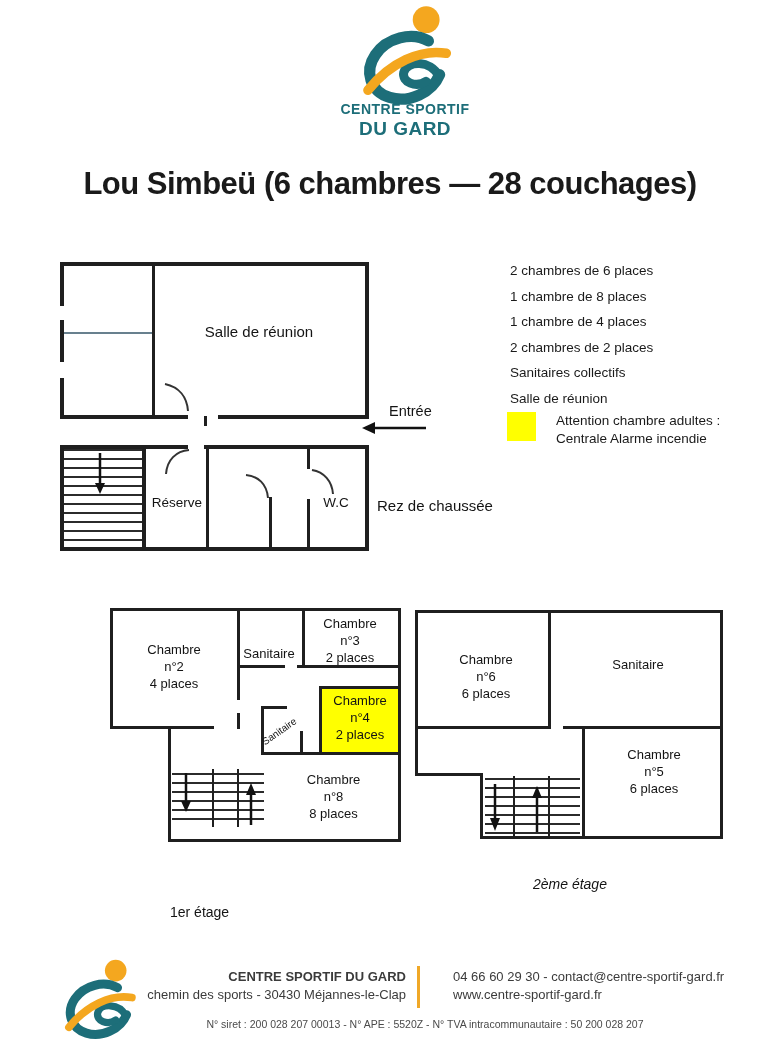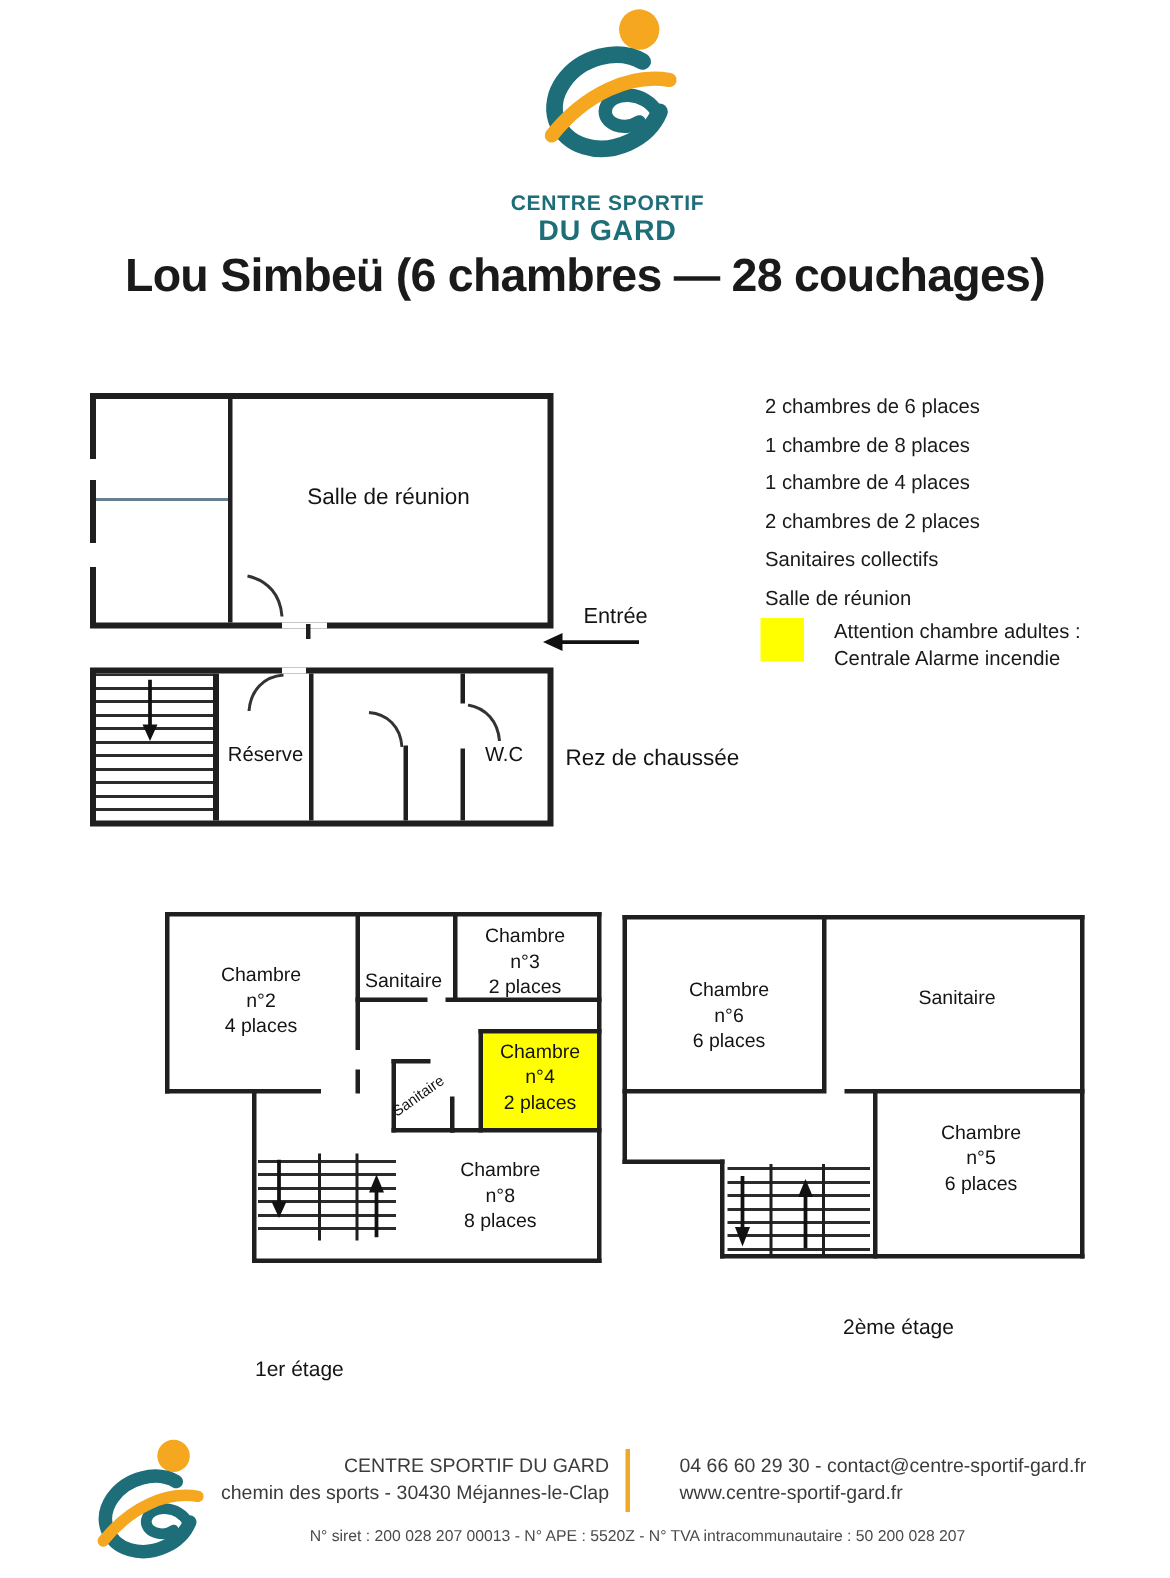--- a/index.html
+++ b/index.html
@@ -24,21 +24,21 @@
 <div class="page">
 
   <div class="abs" style="left:350px;top:4px;width:112px;height:112px;">
     <svg viewBox="0 0 100 100" width="112" height="112">
       <circle cx="68" cy="14" r="12" fill="#f4a71f"></circle>
       <path d="M70 33 A33 27 -22 1 0 80 63" fill="none" stroke="#1d6e79" stroke-width="10" stroke-linecap="round"></path>
       <path d="M79 64 C72 50 51 50 48 61 C46 70 59 75 68 69" fill="none" stroke="#1d6e79" stroke-width="8" stroke-linecap="round"></path>
       <path d="M16 77 C36 52 63 40 86 44" fill="none" stroke="#f4a71f" stroke-width="8.5" stroke-linecap="round"></path>
     </svg>
   </div>
-  <div class="abs logo-word" style="left:320px;top:128px;width:170px;">
+  <div class="abs logo-word" style="left:320px;top:102px;width:170px;">
     <div style="font-size:14px;">CENTRE SPORTIF</div>
     <div style="font-size:19px;">DU GARD</div>
   </div>
 
   <div class="abs center" style="left:0;top:166px;width:780px;font-size:31px;font-weight:bold;letter-spacing:-0.5px;">Lou Simbeü (6 chambres — 28 couchages)</div>
 
   <div class="abs" style="left:60px;top:262px;width:301px;height:149px;border:4px solid #1f1f1f;">
     <div class="w" style="left:88px;top:0;width:3px;height:149px;"></div>
     <div class="thin" style="left:0;top:66px;width:88px;height:2px;"></div>
     <div class="lbl center" style="left:95px;top:57px;width:200px;font-size:15px;">Salle de réunion</div>
@@ -191,32 +191,32 @@
       <span>n°6</span>
       <span>6 places</span>
     </div>
     <div class="lbl room" style="left:150px;top:50px;width:150px;">Sanitaire</div>
     <div class="lbl room" style="left:180px;top:140px;width:122px;">
       <span>Chambre</span>
       <span>n°5</span>
       <span>6 places</span>
     </div>
   </div>
-  <div class="lbl" style="left:562px;top:876px;font-size:14px;">2ème étage</div>
+  <div class="lbl" style="left:533px;top:876px;font-size:14px;font-style:italic;">2ème étage</div>
 
   <div class="abs" style="left:52px;top:958px;width:95px;height:90px;">
     <svg viewBox="0 0 100 100" width="95" height="90">
       <circle cx="68" cy="14" r="12" fill="#f4a71f"></circle>
       <path d="M70 33 A33 27 -22 1 0 80 63" fill="none" stroke="#1d6e79" stroke-width="10" stroke-linecap="round"></path>
       <path d="M79 64 C72 50 51 50 48 61 C46 70 59 75 68 69" fill="none" stroke="#1d6e79" stroke-width="8" stroke-linecap="round"></path>
       <path d="M16 77 C36 52 63 40 86 44" fill="none" stroke="#f4a71f" stroke-width="8.5" stroke-linecap="round"></path>
     </svg>
   </div>
   <div class="abs foot" style="left:96px;top:968px;width:310px;text-align:right;">
-    <div style="font-weight:normal;">CENTRE SPORTIF DU GARD</div>
+    <div style="font-weight:bold;">CENTRE SPORTIF DU GARD</div>
     <div>chemin des sports - 30430 Méjannes-le-Clap</div>
   </div>
   <div class="abs" style="left:417px;top:966px;width:3px;height:42px;background:#f0a828;"></div>
   <div class="abs foot" style="left:453px;top:968px;width:330px;">
     <div>04 66 60 29 30 - contact@centre-sportif-gard.fr</div>
     <div>www.centre-sportif-gard.fr</div>
   </div>
   <div class="abs center" style="left:70px;top:1018px;width:710px;font-size:10.5px;color:#4a4a4a;">N° siret : 200 028 207 00013 - N° APE : 5520Z - N° TVA intracommunautaire : 50 200 028 207</div>
 
 </div>

